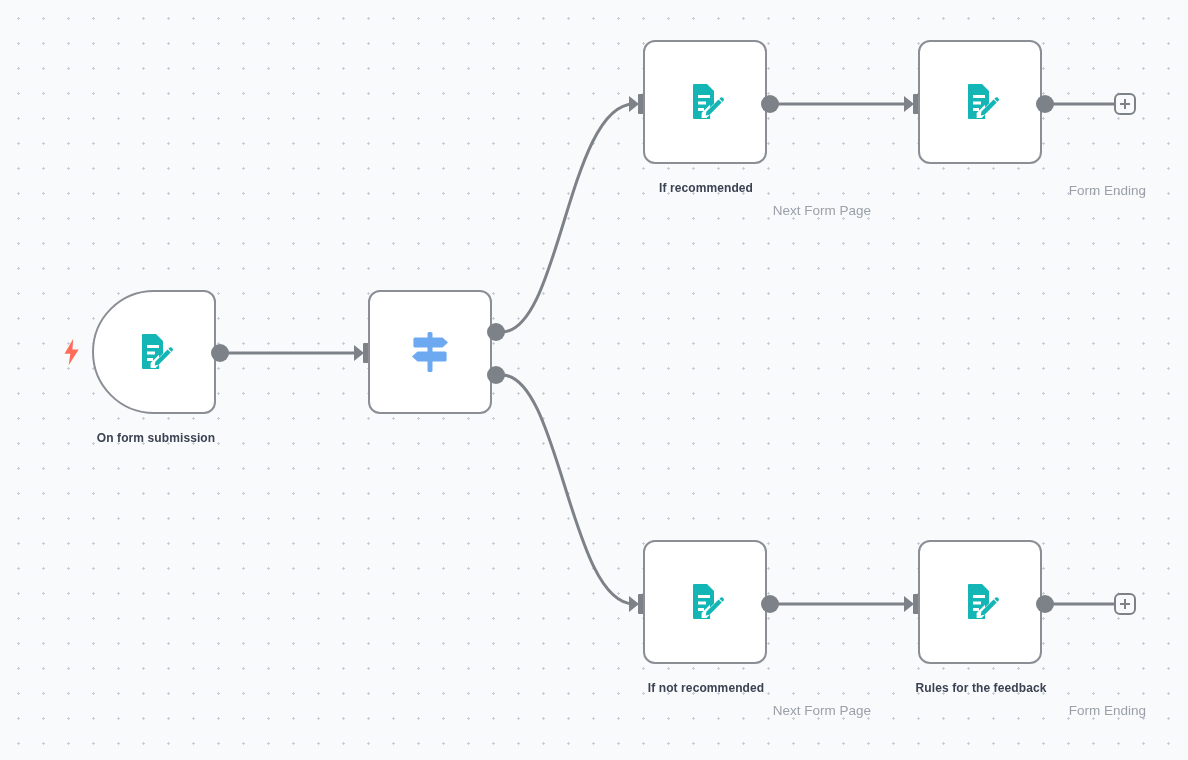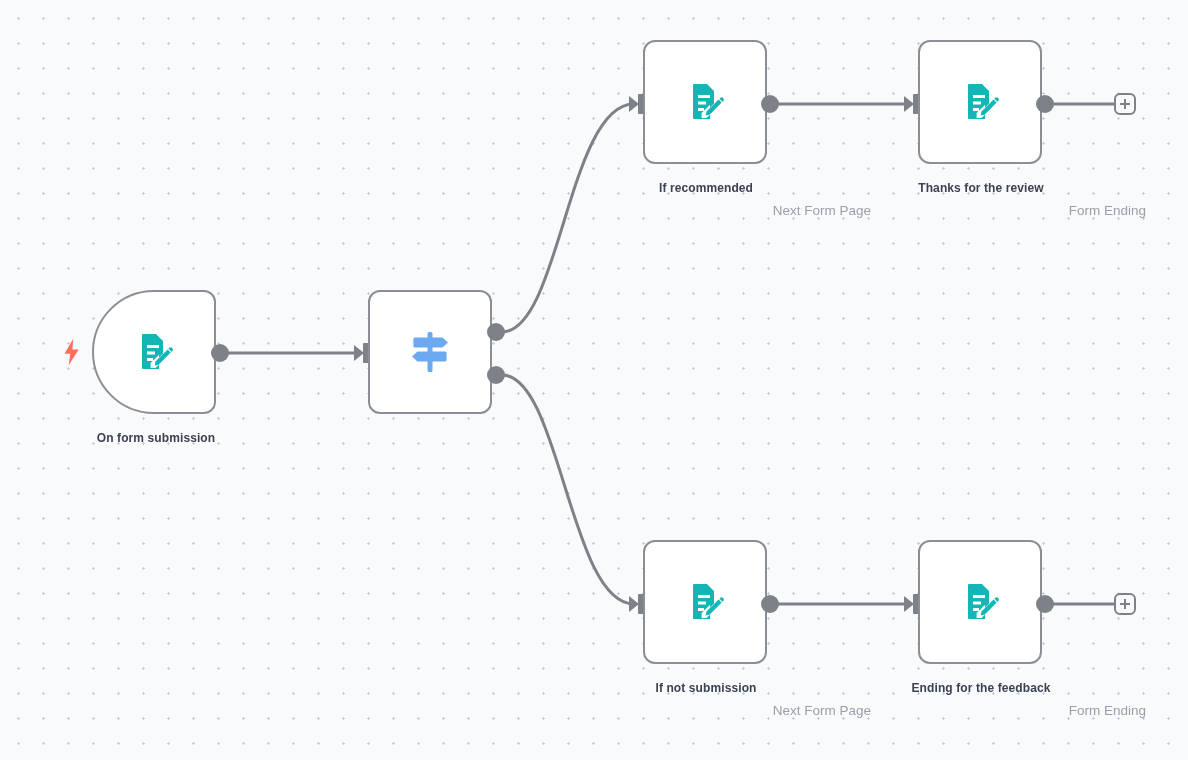--- a/index.html
+++ b/index.html
@@ -212,58 +212,57 @@
       <rect x="17" y="17" width="12" height="3" fill="#ffffff"></rect>
       <rect x="17" y="23.5" width="8" height="3" fill="#ffffff"></rect>
       <rect x="17" y="30" width="6" height="3" fill="#ffffff"></rect>
       <path fill="#14b5b5" d="M37.6 21.5 l3.1 3.1 -12.1 12.1 -3.9 0.8 0.8 -3.9 z"></path>
       <path fill="#14b5b5" d="M39.3 19.8 a2.2 2.2 0 0 1 3.1 3.1 l-0.9 0.9 -3.1 -3.1 z"></path>
     </svg>
   </div>
   <div class="out-dot" style="left:1036px; top:95px;"></div>
   <div class="plus-btn" style="left:1114px; top:93px;"></div>
   <div class="caption" style="left:816px; top:178px;">
-    <span class="title">Thanks for the review</span>
     <span class="subtitle">Form Ending</span>
   </div>
 
   <svg class="in-arrow" style="left:629px; top:593px;" viewBox="0 0 22 22">
     <path d="M0 3 L10 11 L0 19 Z" fill="#7d8288"></path>
     <rect x="9" y="1" width="7" height="20" rx="1" fill="#7d8288"></rect>
   </svg>
   <div class="node" style="left:643px; top:540px;">
     <svg class="node-icon" viewBox="0 0 48 48">
       <path fill="#14b5b5" d="M13 6 h13 l7 7 v12.5 l-4 4 v-2.8 l-8.4 8.4 v4.9 h4.9 l3.6 -3.6 v4.6 h-16.1 a1 1 0 0 1 -1 -1 v-33 a1 1 0 0 1 1 -1 z"></path>
       <rect x="17" y="17" width="12" height="3" fill="#ffffff"></rect>
       <rect x="17" y="23.5" width="8" height="3" fill="#ffffff"></rect>
       <rect x="17" y="30" width="6" height="3" fill="#ffffff"></rect>
       <path fill="#14b5b5" d="M37.6 21.5 l3.1 3.1 -12.1 12.1 -3.9 0.8 0.8 -3.9 z"></path>
       <path fill="#14b5b5" d="M39.3 19.8 a2.2 2.2 0 0 1 3.1 3.1 l-0.9 0.9 -3.1 -3.1 z"></path>
     </svg>
   </div>
   <div class="out-dot" style="left:761px; top:595px;"></div>
   <div class="caption" style="left:541px; top:678px;">
-    <span class="title">If not submission</span>
+    <span class="title">If not recommended</span>
     <span class="subtitle">Next Form Page</span>
   </div>
 
   <svg class="in-arrow" style="left:904px; top:593px;" viewBox="0 0 22 22">
     <path d="M0 3 L10 11 L0 19 Z" fill="#7d8288"></path>
     <rect x="9" y="1" width="7" height="20" rx="1" fill="#7d8288"></rect>
   </svg>
   <div class="node" style="left:918px; top:540px;">
     <svg class="node-icon" viewBox="0 0 48 48">
       <path fill="#14b5b5" d="M13 6 h13 l7 7 v12.5 l-4 4 v-2.8 l-8.4 8.4 v4.9 h4.9 l3.6 -3.6 v4.6 h-16.1 a1 1 0 0 1 -1 -1 v-33 a1 1 0 0 1 1 -1 z"></path>
       <rect x="17" y="17" width="12" height="3" fill="#ffffff"></rect>
       <rect x="17" y="23.5" width="8" height="3" fill="#ffffff"></rect>
       <rect x="17" y="30" width="6" height="3" fill="#ffffff"></rect>
       <path fill="#14b5b5" d="M37.6 21.5 l3.1 3.1 -12.1 12.1 -3.9 0.8 0.8 -3.9 z"></path>
       <path fill="#14b5b5" d="M39.3 19.8 a2.2 2.2 0 0 1 3.1 3.1 l-0.9 0.9 -3.1 -3.1 z"></path>
     </svg>
   </div>
   <div class="out-dot" style="left:1036px; top:595px;"></div>
   <div class="plus-btn" style="left:1114px; top:593px;"></div>
   <div class="caption" style="left:816px; top:678px;">
-    <span class="title">Ending for the feedback</span>
+    <span class="title">Rules for the feedback</span>
     <span class="subtitle">Form Ending</span>
   </div>
 
 </div>
 
 </body></html>

